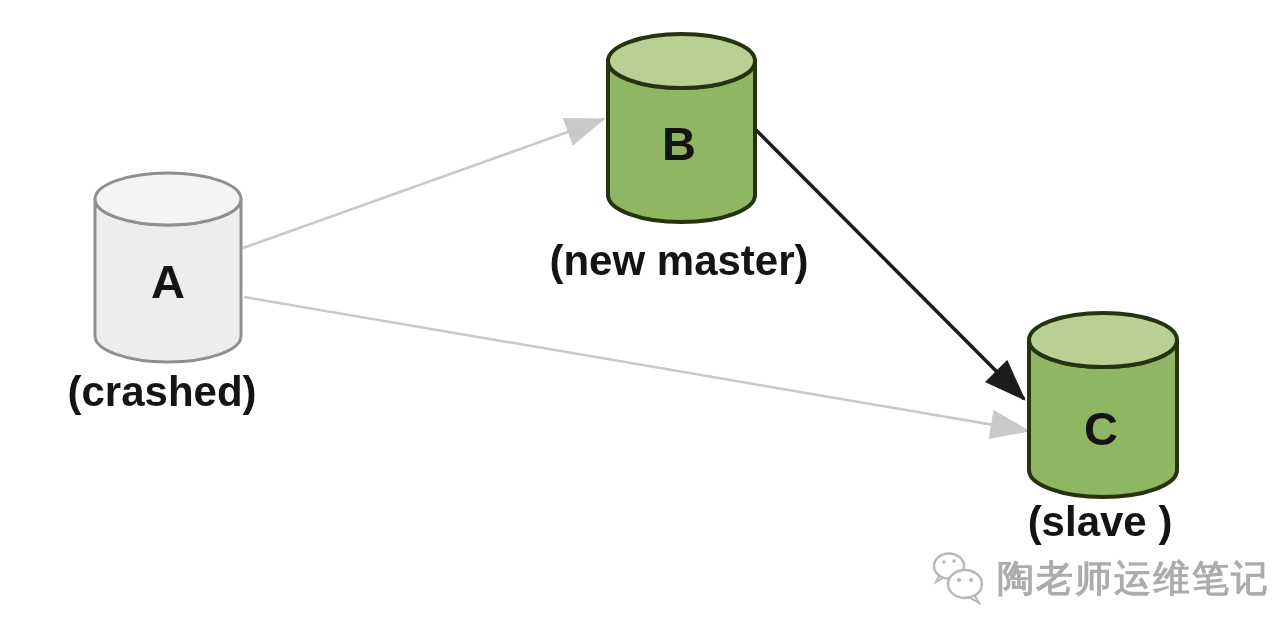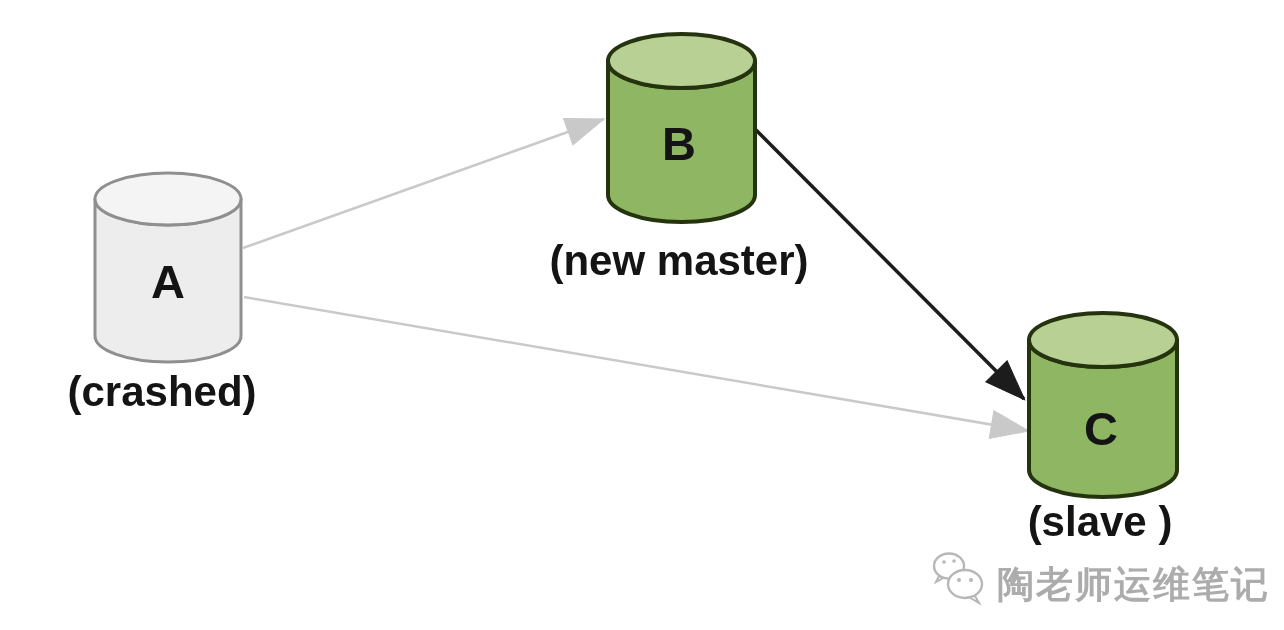--- a/index.html
+++ b/index.html
@@ -30,21 +30,21 @@
   .node-caption {
     font-family: "Liberation Sans", sans-serif;
     font-size: 42px;
     font-weight: 600;
   }
   .watermark {
     position: absolute;
     top: 548px;
     right: 14px;
     display: flex;
-    align-items: flex-end;
+    align-items: center;
     gap: 10px;
     opacity: 0.85;
   }
   .watermark-text {
     font-family: "Liberation Sans", "DejaVu Sans", sans-serif;
     font-size: 37px;
     font-weight: 700;
     letter-spacing: 2px;
     color: #9e9e9e;
     text-shadow: 1px 1px 0 #ffffff;

